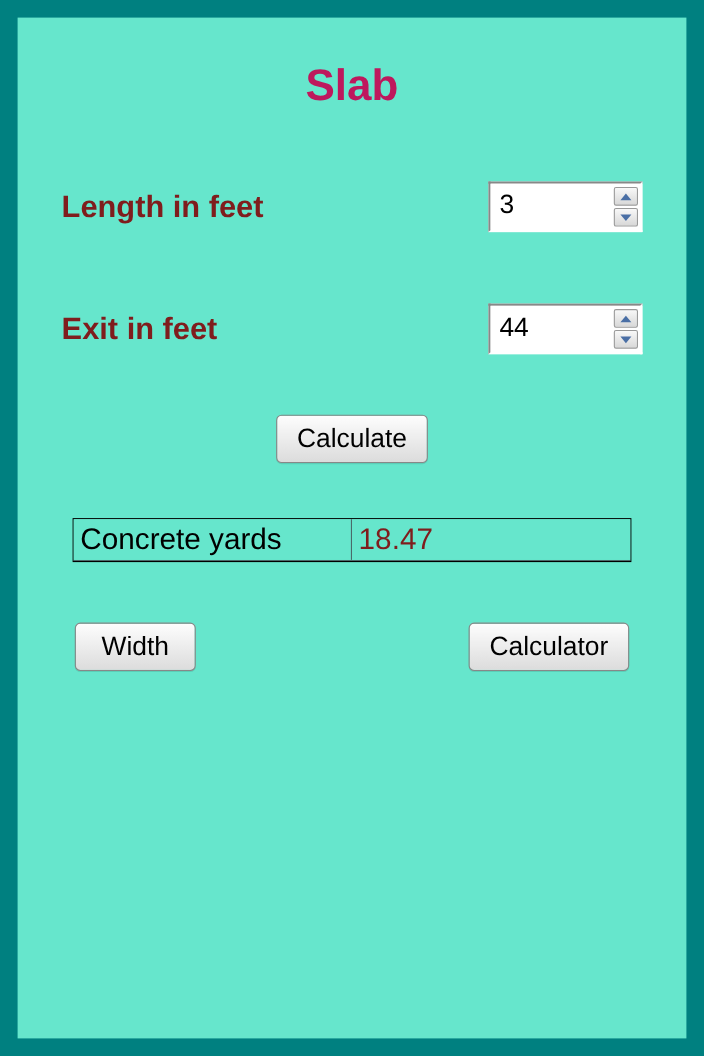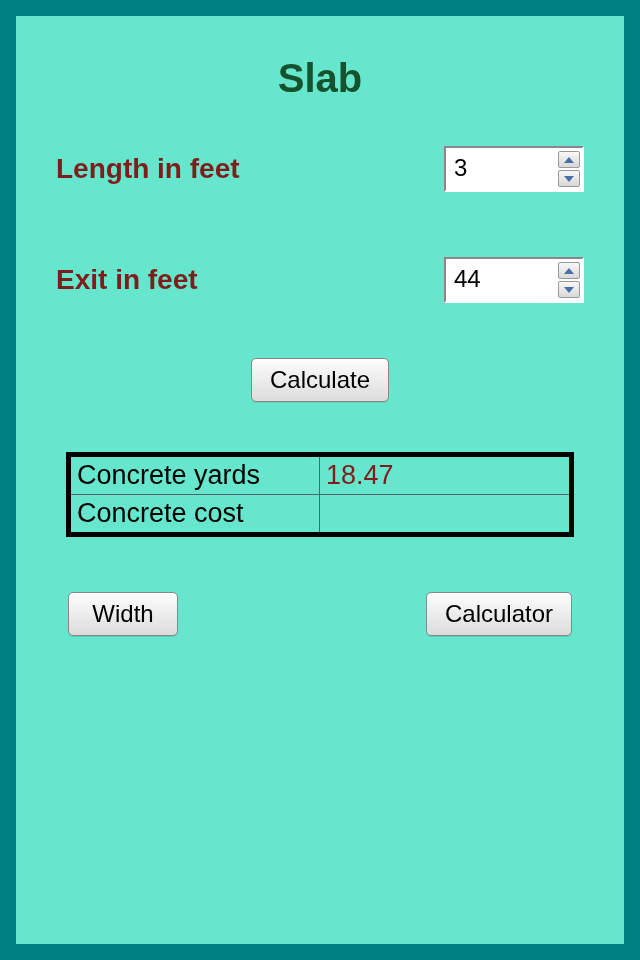--- a/index.html
+++ b/index.html
@@ -14,23 +14,23 @@
     .panel {
       width: 100%;
       height: 100%;
       background: #66e6cc;
       padding: 30px 40px;
     }
     .title {
       text-align: center;
       font-size: 40px;
       font-weight: bold;
-      color: #14532d;
+      color: #be185d;
       margin-top: 10px;
-      margin-bottom: 45px;
+      margin-bottom: 64px;
     }
     .field-row {
       display: flex;
       justify-content: space-between;
       align-items: center;
       margin-bottom: 65px;
     }
     .field-label {
       font-size: 28px;
       font-weight: bold;
@@ -94,21 +94,21 @@
       border: 1px solid #888;
       border-radius: 5px;
       font-size: 24px;
       color: #000;
       padding: 7px 18px;
       cursor: pointer;
       box-shadow: 0 1px 0 rgba(0,0,0,0.1);
     }
     .results {
       margin: 0 10px 55px 10px;
-      border: 5px solid #000000;
+      border: 1px solid #000000;
     }
     .result-row {
       display: flex;
       border-top: 1px solid #4a6a6a;
     }
     .result-row:first-child { border-top: none; }
     .result-label {
       width: 50%;
       padding: 3px 6px;
       font-size: 27px;
@@ -171,21 +171,20 @@
   <div class="calc-row">
     <div class="btn">Calculate</div>
   </div>
 
   <div class="results">
     <div class="result-row">
       <div class="result-label">Concrete yards</div>
       <div class="result-value">18.47</div>
     </div>
     <div class="result-row">
-      <div class="result-label">Concrete cost</div>
     </div>
   </div>
 
   <div class="bottom-row">
     <div class="btn btn-wide">Width</div>
     <div class="btn">Calculator</div>
   </div>
 
 </div>
 

